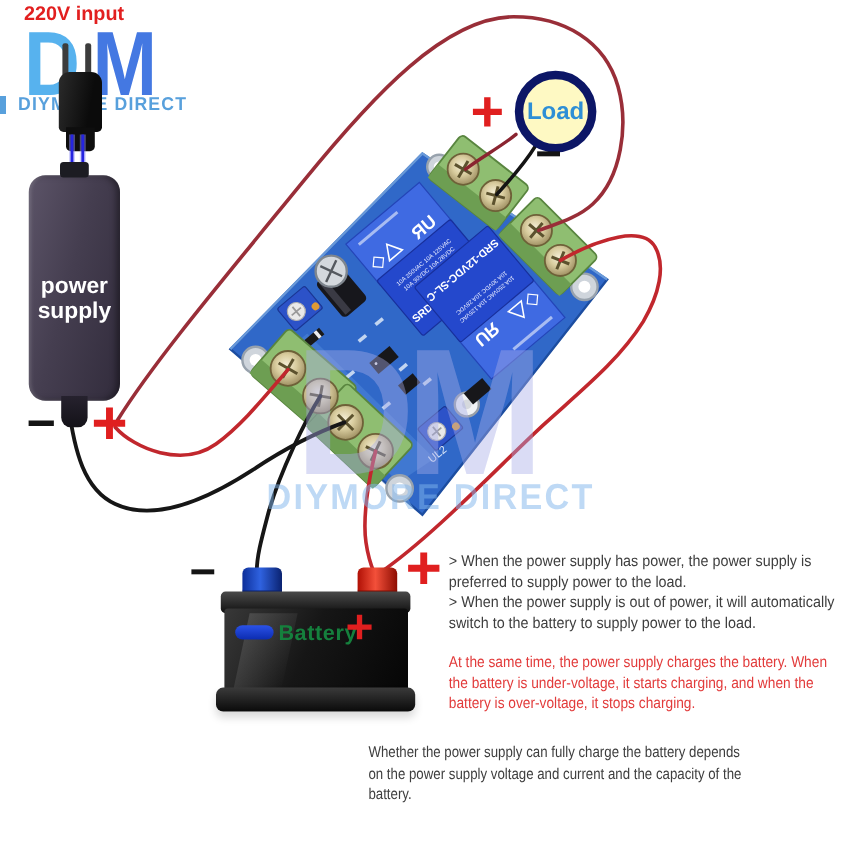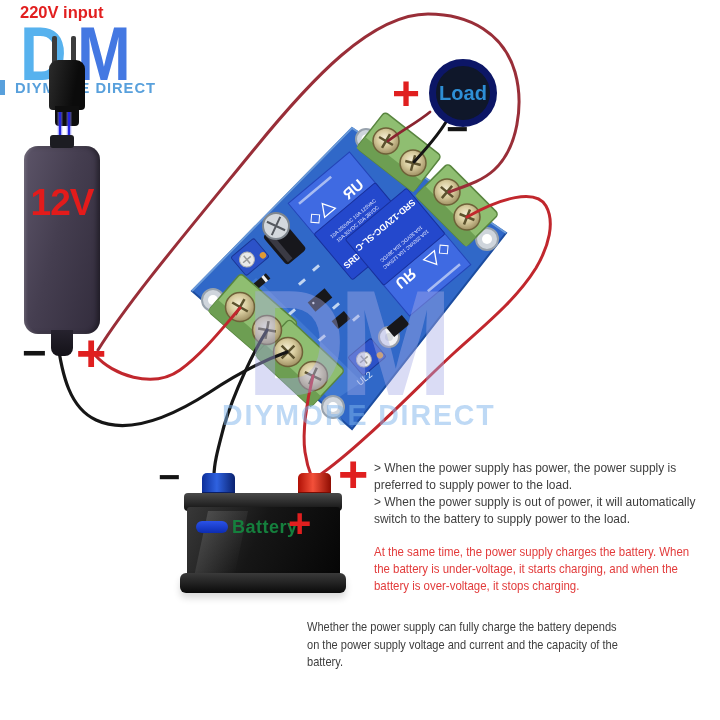--- a/index.html
+++ b/index.html
@@ -23,21 +23,21 @@
   .ps{left:24px;top:146px;width:76px;height:188px;border-radius:14px;
       background:linear-gradient(105deg,#5c5468 0%,#453e50 45%,#322c3c 100%);
       box-shadow:inset 2px 0 3px rgba(255,255,255,.15), inset -3px 0 5px rgba(0,0,0,.4);}
   .ps-topnub{left:50%;top:-11px;transform:translateX(-50%);width:24px;height:13px;background:#1c1c22;border-radius:3px;}
   .ps-v{left:0;right:0;top:36px;text-align:center;font-size:37px;font-weight:bold;color:#e31b1b;letter-spacing:-1px;}
   .ps-name{left:0;right:0;top:82px;text-align:center;font-size:19px;font-weight:bold;color:#fff;line-height:21px;}
   .ps-botnub{left:50%;bottom:-22px;transform:translateX(-50%);width:22px;height:26px;
              background:linear-gradient(#26222e,#141218);border-radius:0 0 8px 8px;}
   
   .load{left:429px;top:59px;width:54px;height:54px;border:7px solid #0c1666;border-radius:50%;
-        background:#0f172a;display:flex;align-items:center;justify-content:center;
+        background:#fef9c3;display:flex;align-items:center;justify-content:center;
         font-size:20px;font-weight:bold;color:#2e8fd6;}
   
   .bat{left:178px;top:455px;width:170px;height:150px;}
   .bat-term{top:18px;width:33px;height:24px;border-radius:5px 5px 1px 1px;}
   .bat-term.blue{left:24px;background:linear-gradient(90deg,#0d2f9a,#2f62e0 45%,#0a2270);
                  box-shadow:inset 0 -5px 0 #0a1f66;}
   .bat-term.red{left:120px;background:linear-gradient(90deg,#b01005,#f3503a 45%,#8e0d02);
                 box-shadow:inset 0 -5px 0 #7a0c02;}
   .bat-lid{left:6px;top:38px;width:158px;height:18px;border-radius:4px;
            background:linear-gradient(#4a4a4a,#101010);}
@@ -253,21 +253,24 @@
       <path d="M 267 330 C 254 351 234 392 224 426 C 218 449 214 463 214 476" stroke="#161616" stroke-width="3.2"></path>
       <path d="M 313 376 C 307 400 302 432 305 452 C 307 466 310 473 312 478" stroke="#c1272d" stroke-width="3"></path>
       <path d="M 467 217 C 500 198 536 188 546 206 C 555 222 549 246 536 268 C 516 300 486 324 454 353 C 420 384 362 446 317 477" stroke="#c1272d" stroke-width="3"></path>
       <path d="M 430 112 C 418 122 401 131 388 141" stroke="#8a2430" stroke-width="2.8"></path>
       <path d="M 446 122 C 438 135 425 150 414 162" stroke="#141414" stroke-width="3"></path>
     </g>
   </svg>
 
   <div class="abs ps">
     <div class="abs ps-topnub"></div>
-    <div class="abs ps-v">12V</div>
+    <div class="abs ps-name">
+      <div>power</div>
+      <div>supply</div>
+    </div>
     <div class="abs ps-botnub"></div>
   </div>
 
   <div class="abs load">
     <span>Load</span>
   </div>
 
   <div class="abs bat">
     <div class="abs bat-term blue"></div>
     <div class="abs bat-term red"></div>

